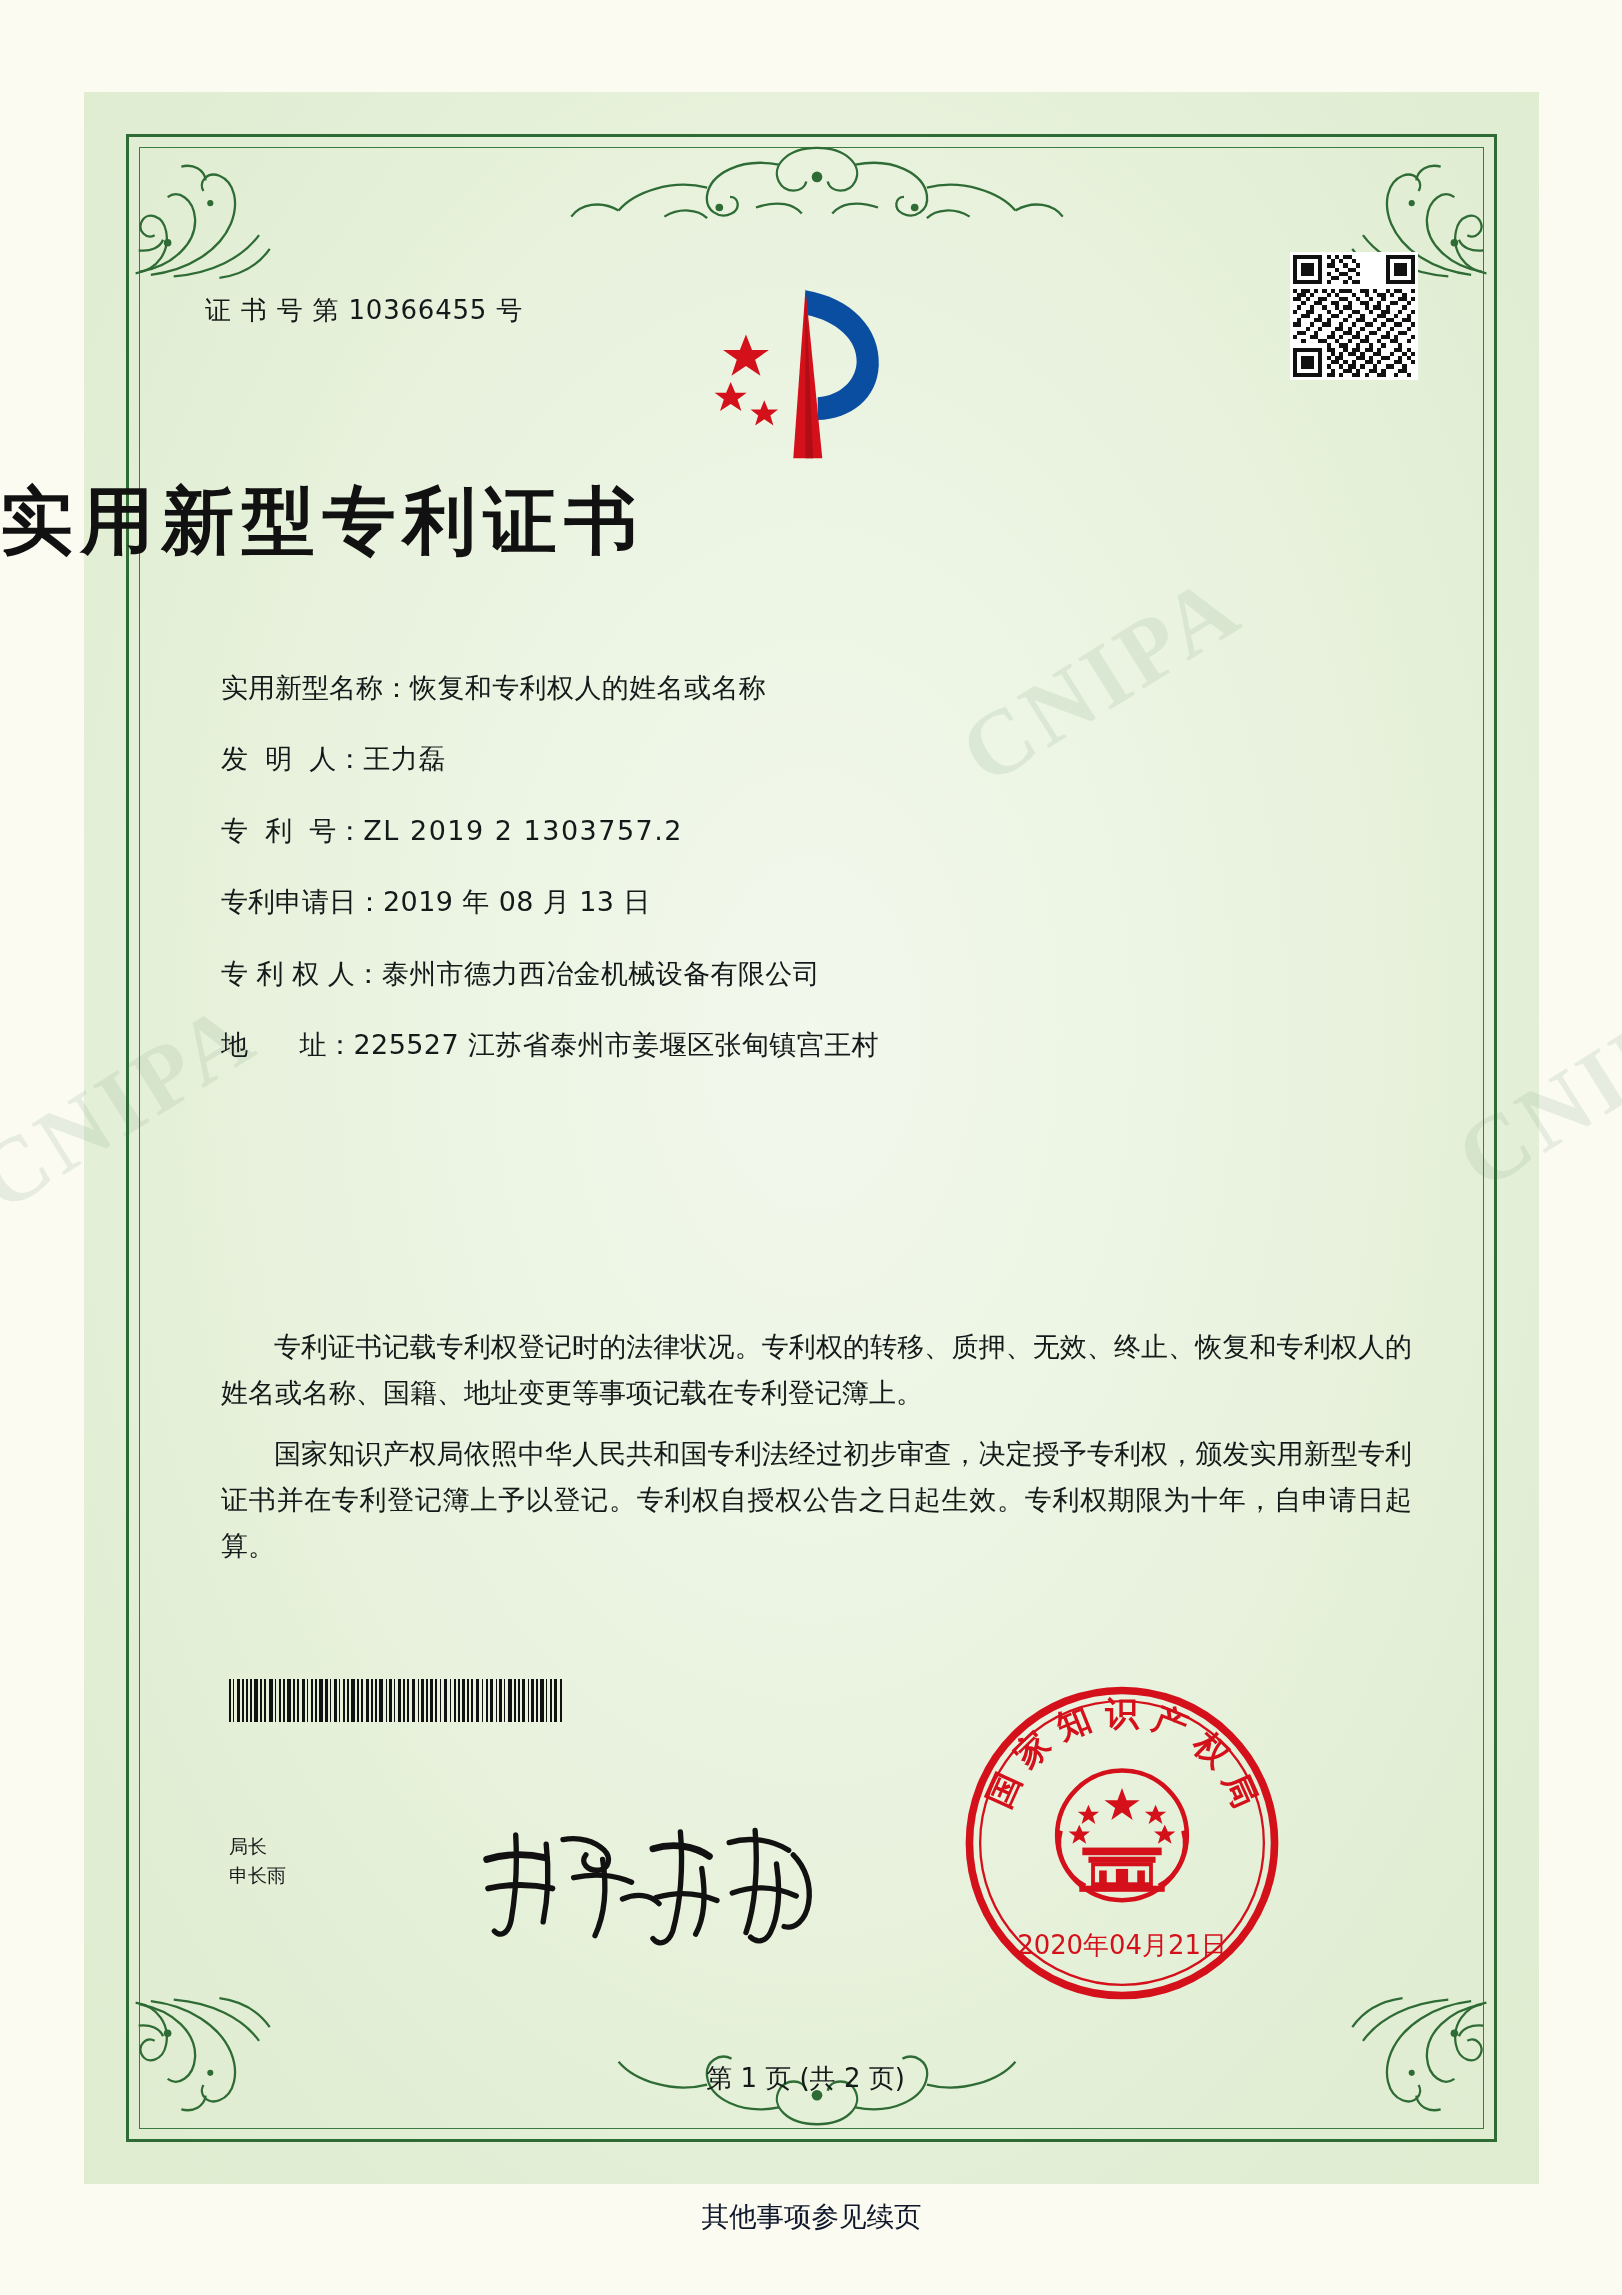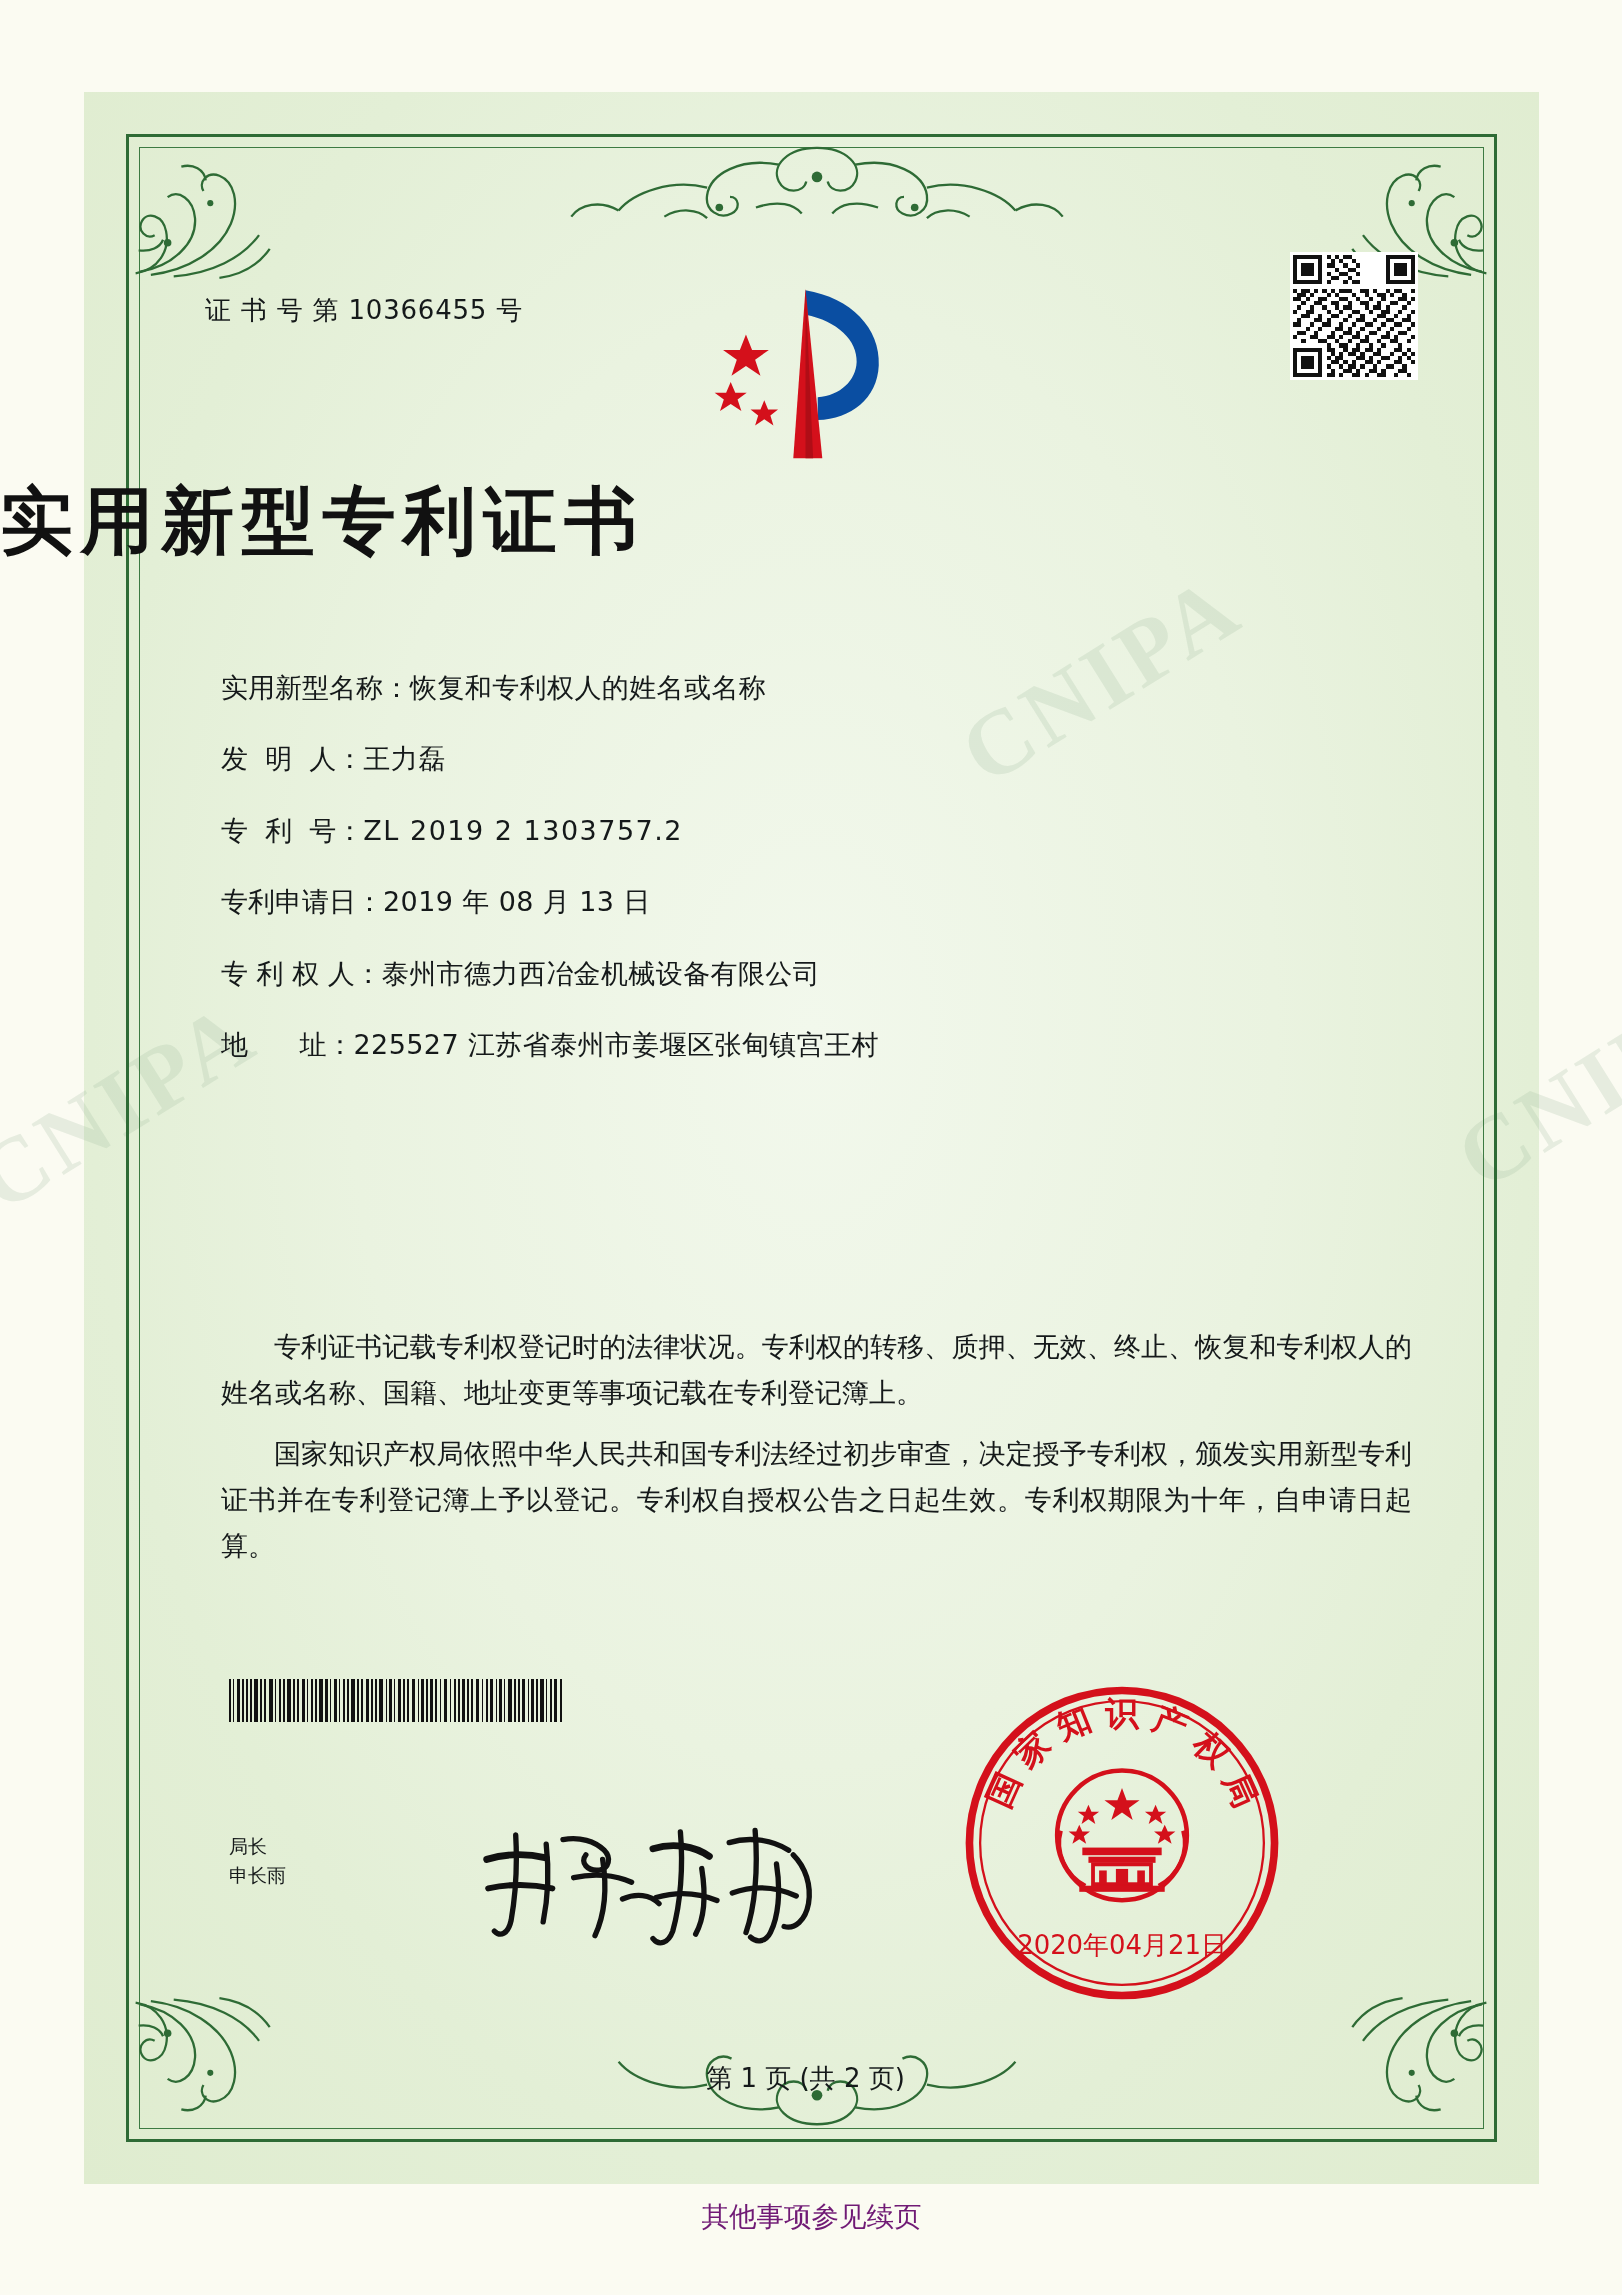--- a/index.html
+++ b/index.html
@@ -246,21 +246,21 @@
   }
 
   
   .bottom-note {
     position: absolute;
     left: 0;
     top: 2199px;
     width: 1623px;
     text-align: center;
     font-size: 27.5px;
-    color: #701a75;
+    color: #0f172a;
     font-family: "DejaVu Sans", sans-serif;
   }
 </style>
 </head>
 <body>
 
 <div class="page">
 
   <div class="cert"></div>
 

